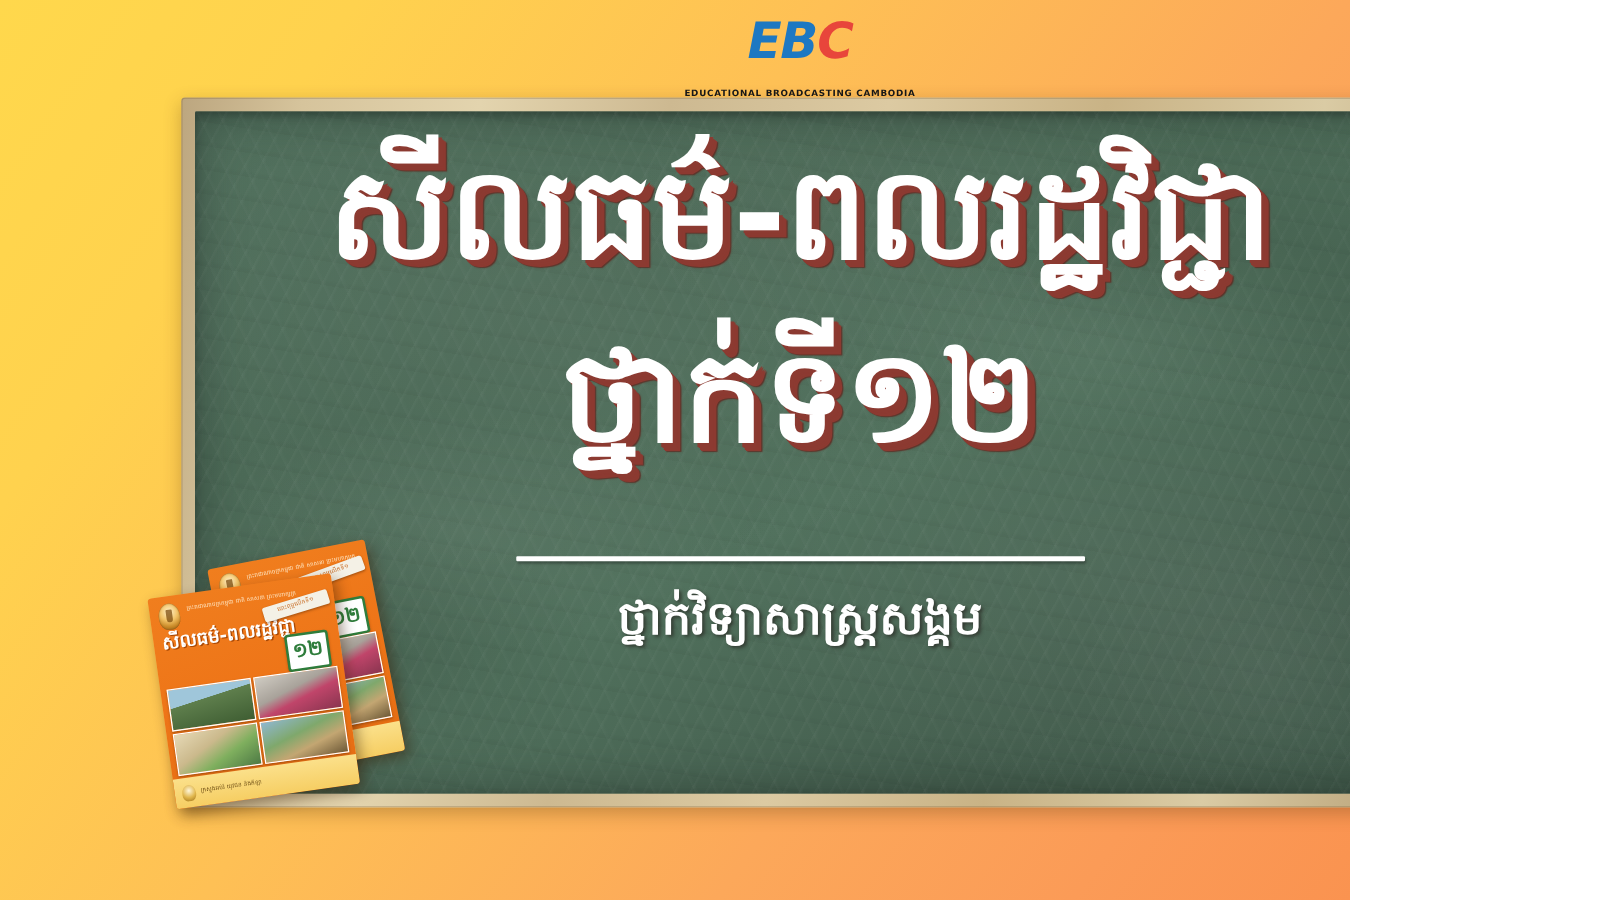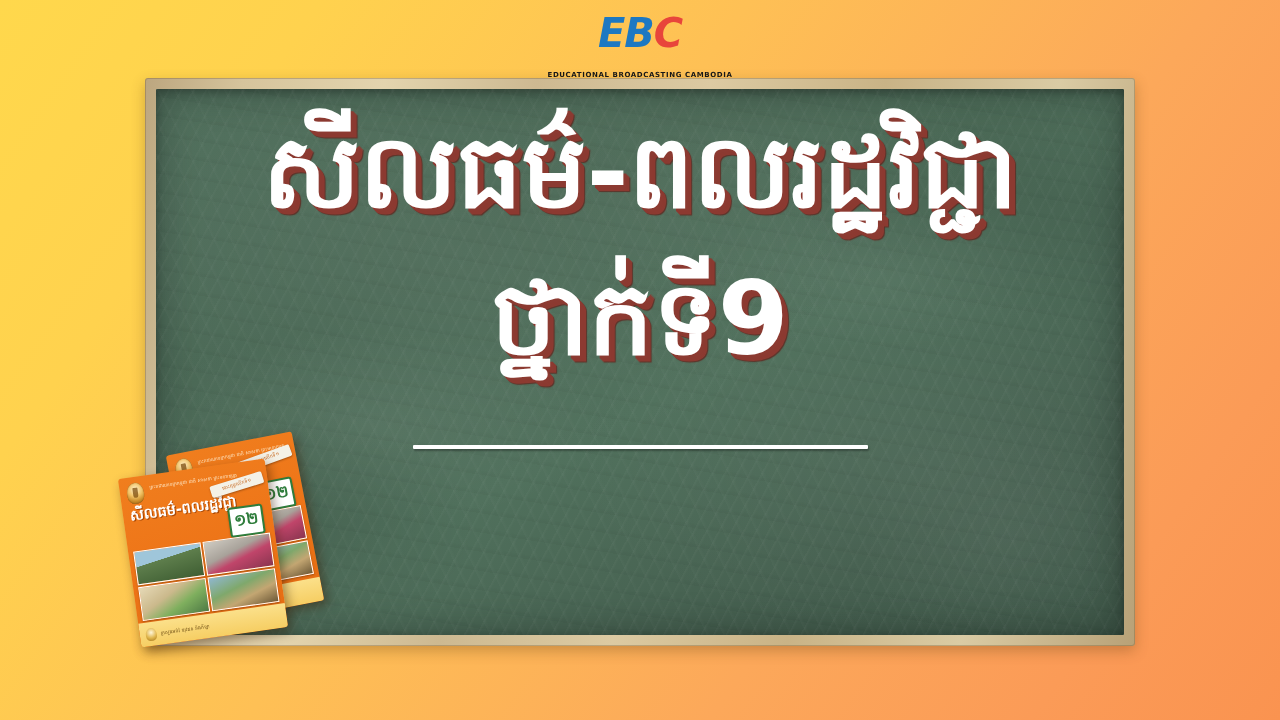--- a/index.html
+++ b/index.html
@@ -9,21 +9,21 @@
   body {
     width: 1280px;
     height: 720px;
     overflow: hidden;
     font-family: "DejaVu Sans", "Liberation Sans", sans-serif;
   }
 
   
   .stage {
     position: relative;
-    width: 1280px;
+    width: 1080px;
     height: 720px;
     background: linear-gradient(125deg,
         #FFD84C 0%,
         #FFD24E 18%,
         #FEC055 42%,
         #FCA85A 68%,
         #FB9B57 86%,
         #FA9350 100%);
     overflow: hidden;
   }
@@ -347,22 +347,23 @@
   <div class="logo-block">
     <div class="logo-letters"><span class="logo-e">E</span><span class="logo-b">B</span><span class="logo-c">C</span></div>
     <div class="logo-tagline">EDUCATIONAL BROADCASTING CAMBODIA</div>
   </div>
 
   <div class="board-frame">
     <div class="board-inner">
 
       <div class="board-text">
         <div class="title-line title-line-1">សីលធម៌-ពលរដ្ឋវិជ្ជា</div>
-        <div class="title-line title-line-2">ថ្នាក់ទី9</div>
+        <div class="title-line title-line-2">ថ្នាក់ទី១២</div>
         <div class="divider"></div>
+        <div class="subtitle">ថ្នាក់វិទ្យាសាស្ត្រសង្គម</div>
       </div>
 
     </div>
   </div>
 
   <div class="books">
 
     <div class="book book-back">
       <div class="bk-emblem"></div>
       <div class="bk-ministry">ព្រះរាជាណាចក្រកម្ពុជា ជាតិ សាសនា ព្រះមហាក្សត្រ</div>

